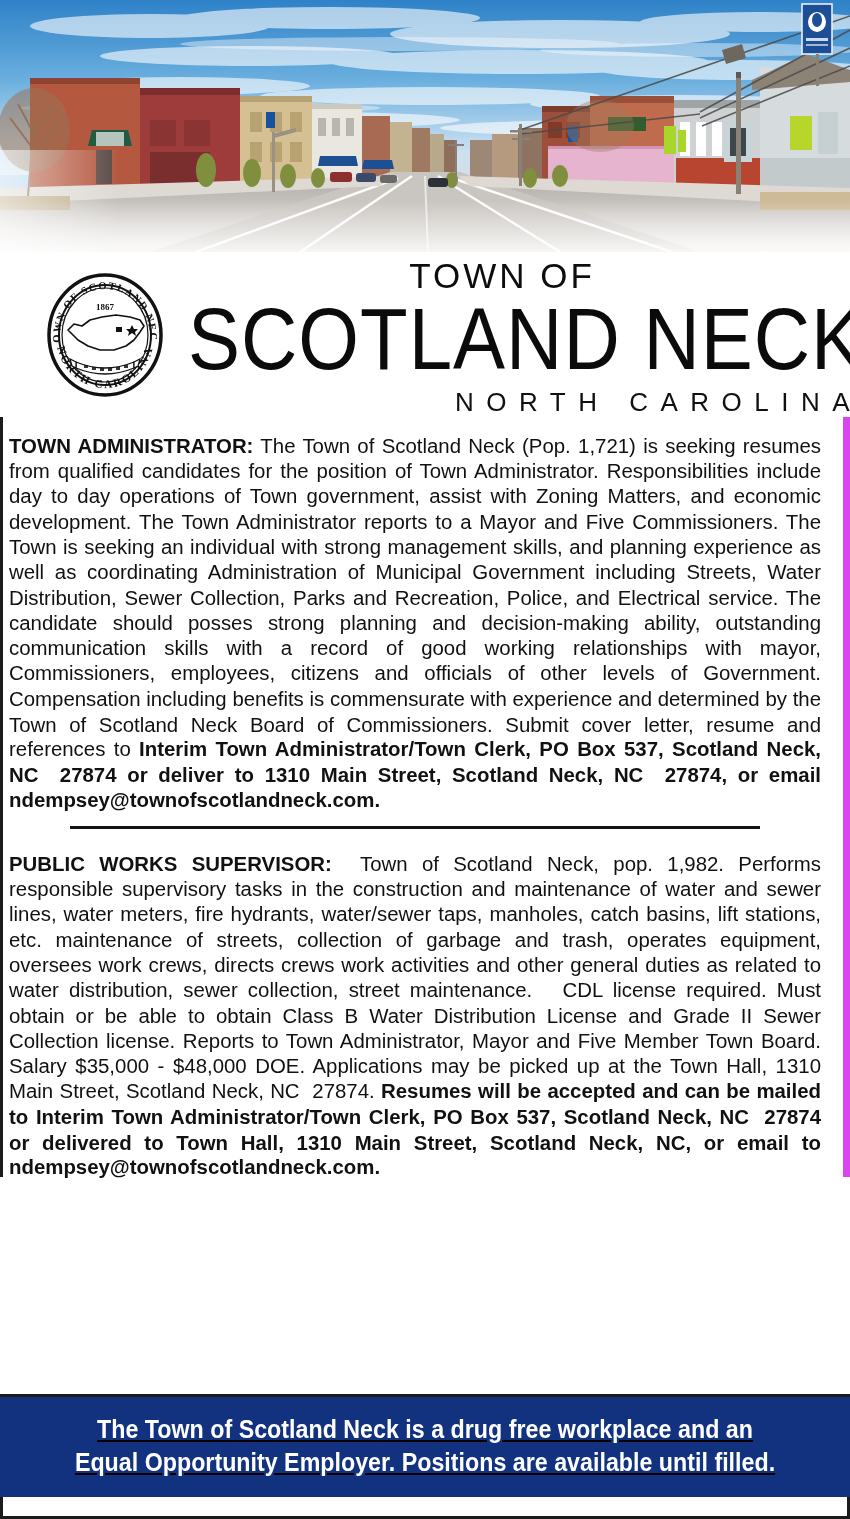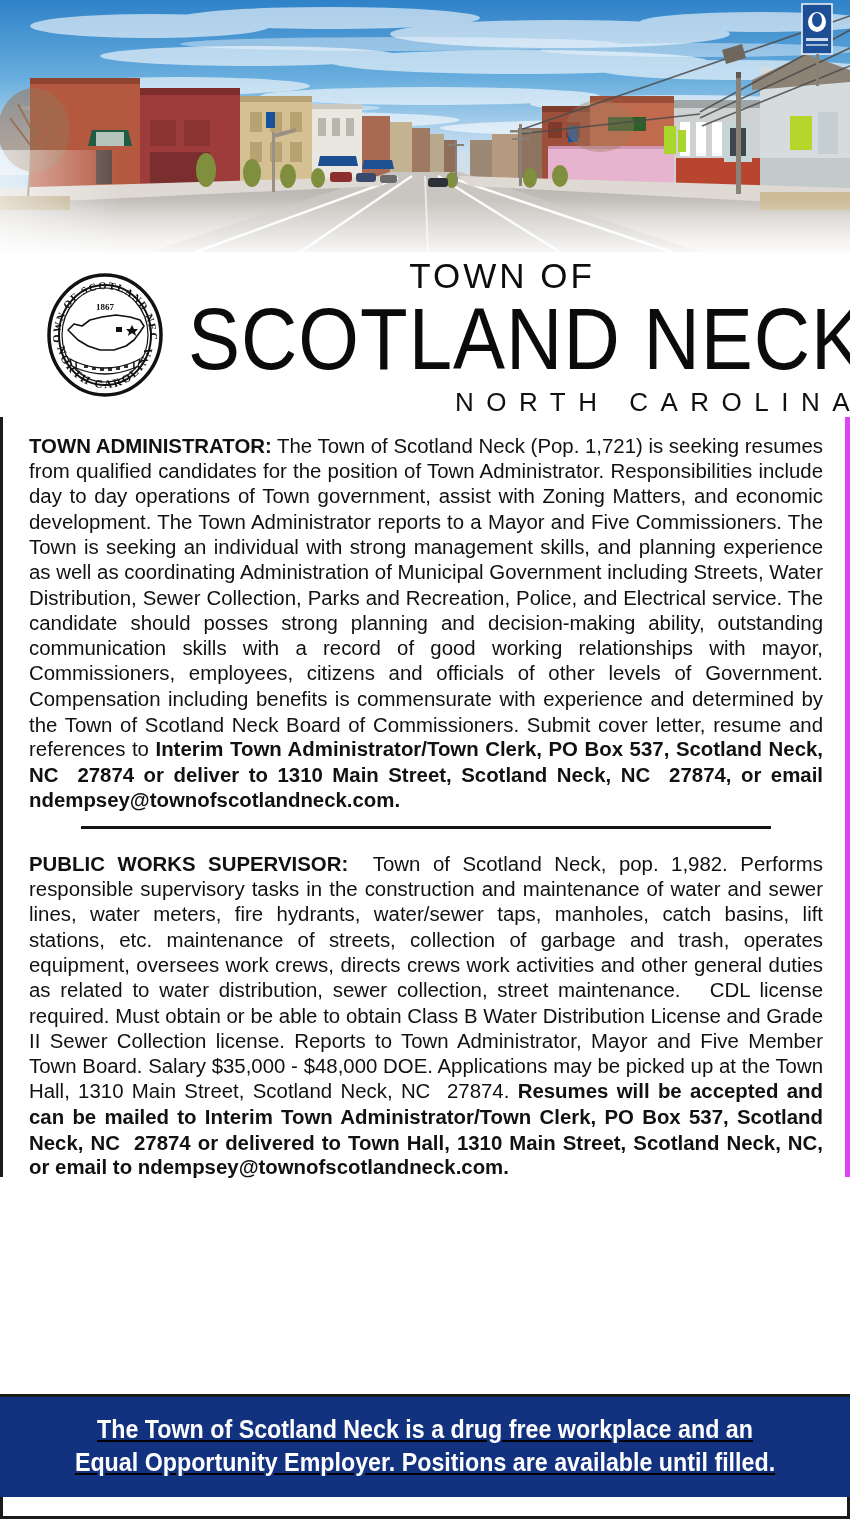--- a/index.html
+++ b/index.html
@@ -105,24 +105,24 @@
     transform-origin: center center;
     white-space: nowrap;
     border-bottom: 3px solid #ffffff;
     padding-bottom: 5px;
     line-height: 1;
   }
 
   
   .body-wrap {
     border-left: 3px solid #1b1b1b;
-    border-right: 5px solid #d946ef;
+    border-right: 7px solid #d946ef;
     box-sizing: border-box;
     width: 850px;
-    padding: 16px 22px 6px 26px;
+    padding: 16px 22px 6px 6px;
     background: #ffffff;
   }
   .para {
     font-family: "Liberation Sans", sans-serif;
     font-size: 20.4px;
     line-height: 24.6px;
     color: #111111;
     text-align: justify;
     text-justify: inter-word;
     margin: 0;

